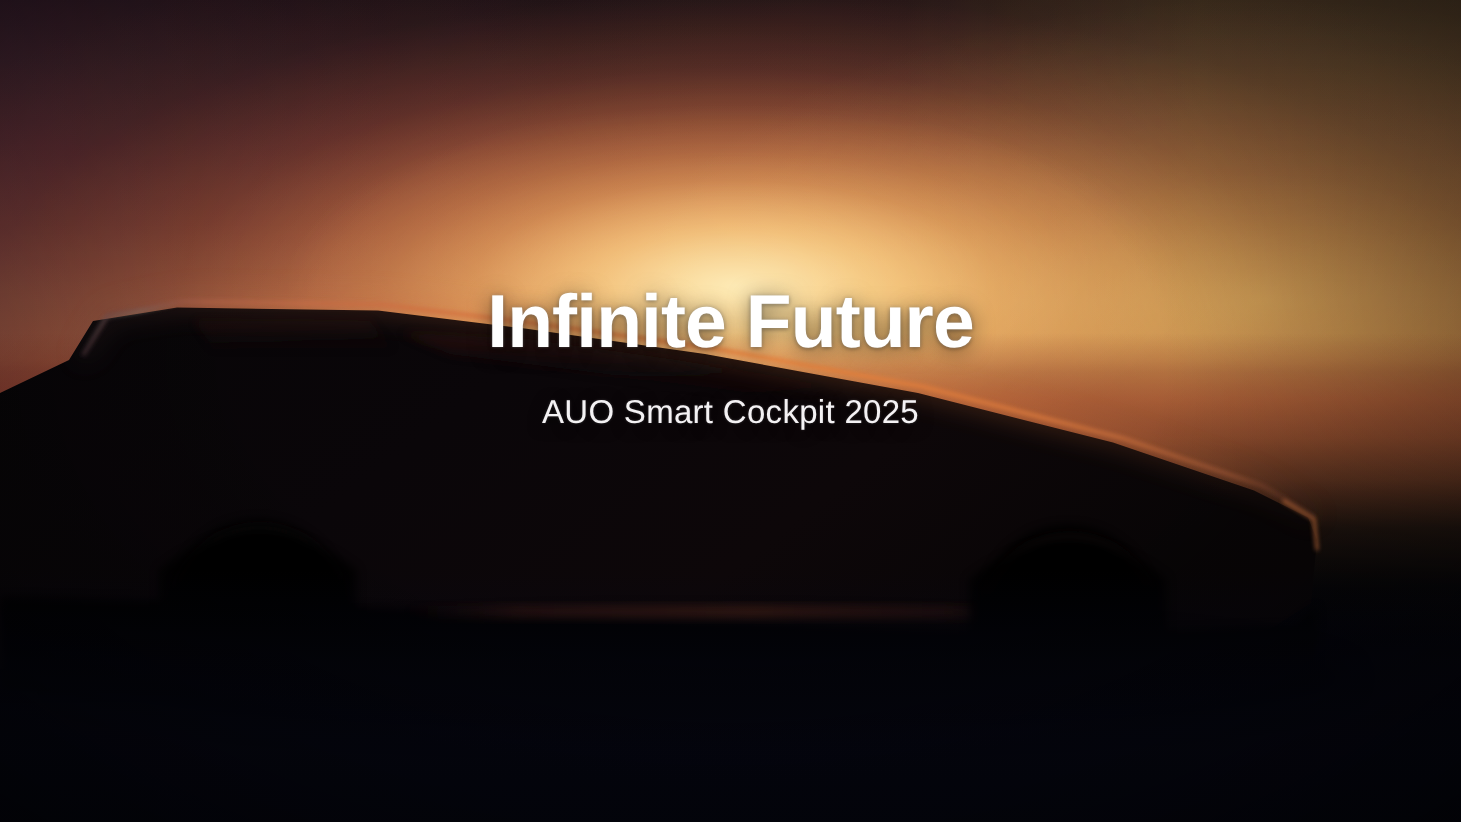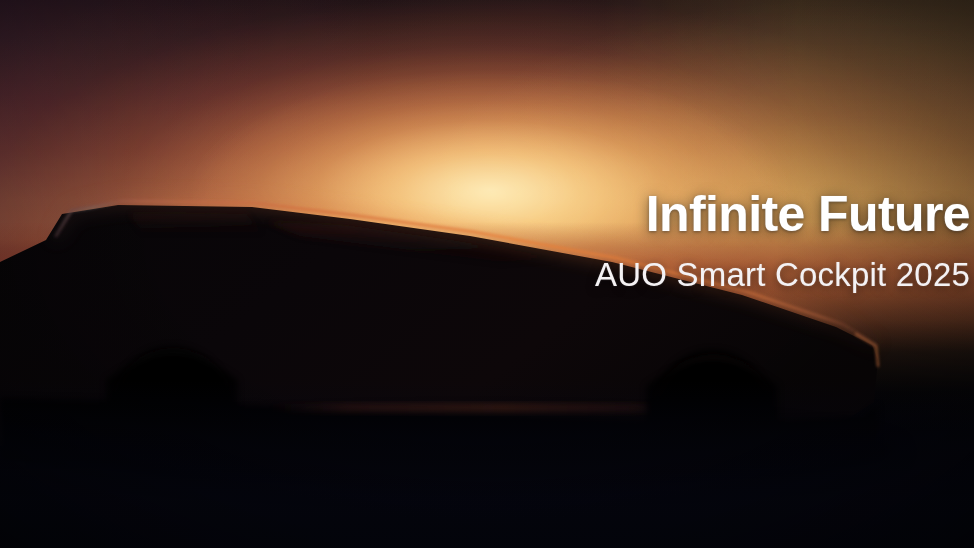--- a/index.html
+++ b/index.html
@@ -129,23 +129,23 @@
     position: absolute;
     inset: 0;
     pointer-events: none;
   }
   #vehicle svg { display: block; width: 974px; height: 548px; }
 
   
   #copy {
     position: absolute;
     left: 0;
-    right: 4px;
+    right: 16px;
     top: 186px;
-    text-align: right;
+    text-align: center;
     z-index: 40;
     padding-left: 16px;
   }
   .headline {
     margin: 0;
     color: #ffffff;
     font-family: "Liberation Sans", sans-serif;
     font-weight: 700;
     font-size: 50px;
     line-height: 56px;
@@ -156,21 +156,21 @@
       0 1px 3px rgba(0,0,0,0.45);
     white-space: nowrap;
   }
   #headline-line-2 { letter-spacing: -1.2px; }
 
   .subhead {
     margin: 18px 0 0 0;
     color: #f4f2f4;
     font-family: "Liberation Sans", sans-serif;
     font-weight: 400;
-    font-size: 33px;
+    font-size: 22px;
     line-height: 30px;
     letter-spacing: 0.2px;
     text-shadow:
       0 0 2px rgba(255,255,255,0.18),
       0 2px 10px rgba(0,0,0,0.60);
     white-space: nowrap;
   }
 </style>
 </head>
 <body>

